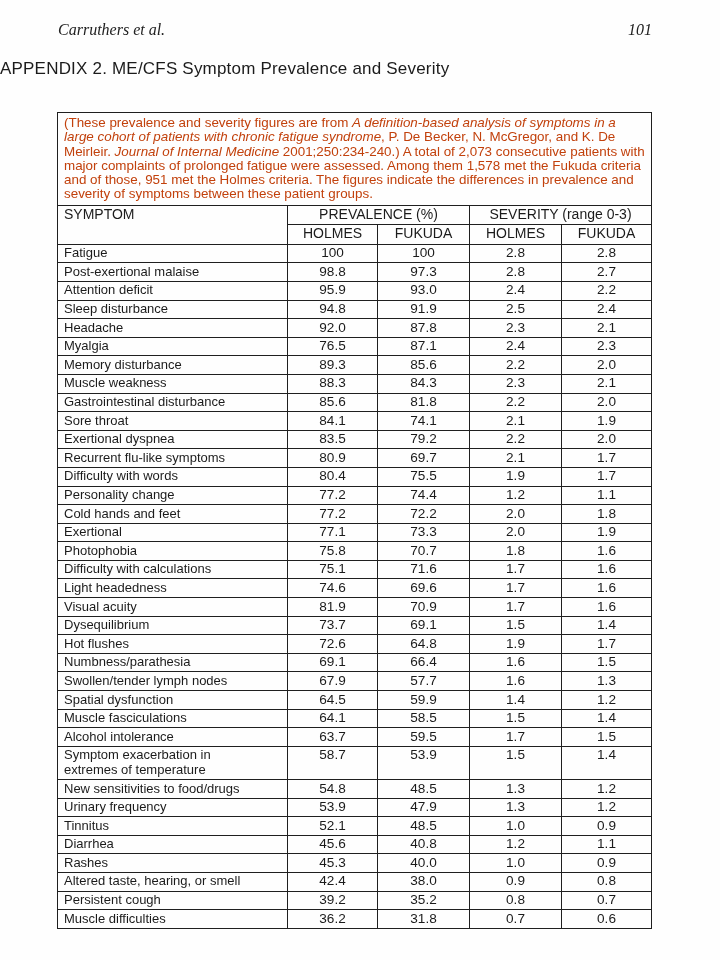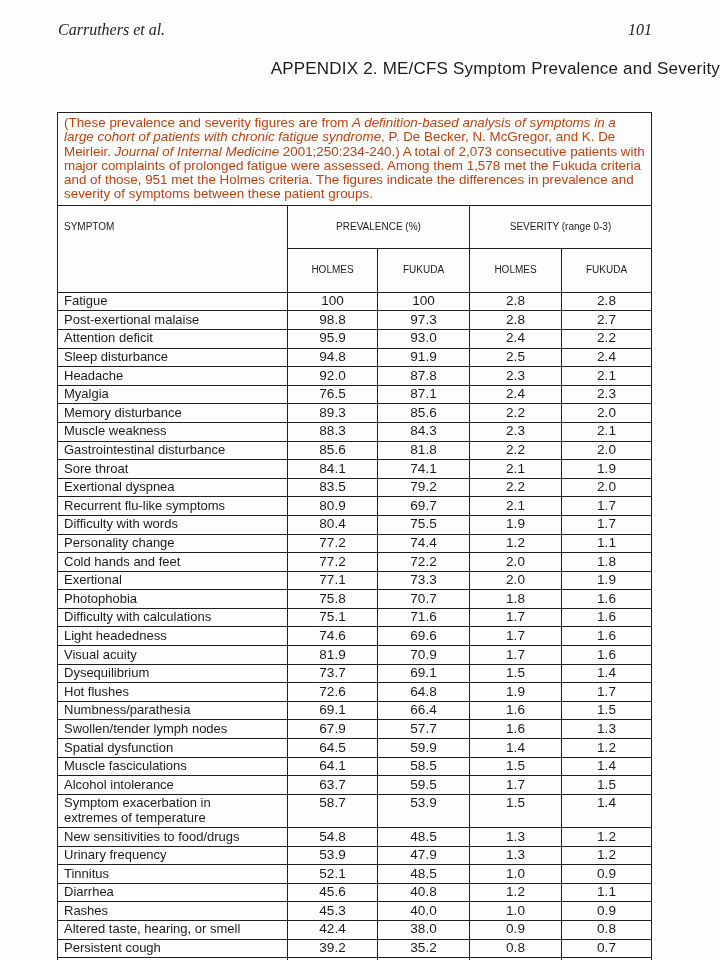--- a/index.html
+++ b/index.html
@@ -11,37 +11,37 @@
   .page { position:relative; width:720px; height:960px; overflow:hidden; background:#fefefe; }
 
   .running-head {
     position:absolute; top:21px; left:58px; width:594px; height:20px;
     font-family:"Liberation Serif", serif; font-style:italic; font-size:16px; color:#222;
   }
   .running-head .center { position:absolute; left:0; right:0; text-align:left; }
   .running-head .pageno { position:absolute; right:0; top:0; }
 
   .appendix-title {
-    position:absolute; top:59px; left:0; width:720px; text-align:right;
+    position:absolute; top:59px; left:0; width:720px; text-align:left;
     font-size:17px; letter-spacing:0.2px; color:#1b1b1b;
   }
 
   .table-wrap { position:absolute; top:112px; left:57px; width:594px; }
   table { border-collapse:collapse; width:594px; table-layout:fixed; }
   th, td { border:1.5px solid #1f1f1f; vertical-align:top; overflow:hidden; }
 
   td.note {
     font-size:13.4px; line-height:14.3px; text-align:left;
     padding:3px 5px 3px 6px; color:#c2410c;
   }
   td.note i { font-style:italic; }
 
   th {
-    font-weight:normal; font-size:10px; text-align:center;
-    padding:13px 4px; height:16.5px; line-height:15.5px;
+    font-weight:normal; font-size:14px; text-align:center;
+    padding:1px 4px; height:16.5px; line-height:15.5px;
   }
   th.sym-h { text-align:left; padding-left:6px; vertical-align:top; }
 
   td.sym {
     text-align:left; font-size:13px; line-height:14.6px;
     padding:1.5px 4px 1.5px 6px;
   }
   td.num {
     text-align:center; font-size:13.6px; line-height:14.6px;
     padding:1.5px 2px;

